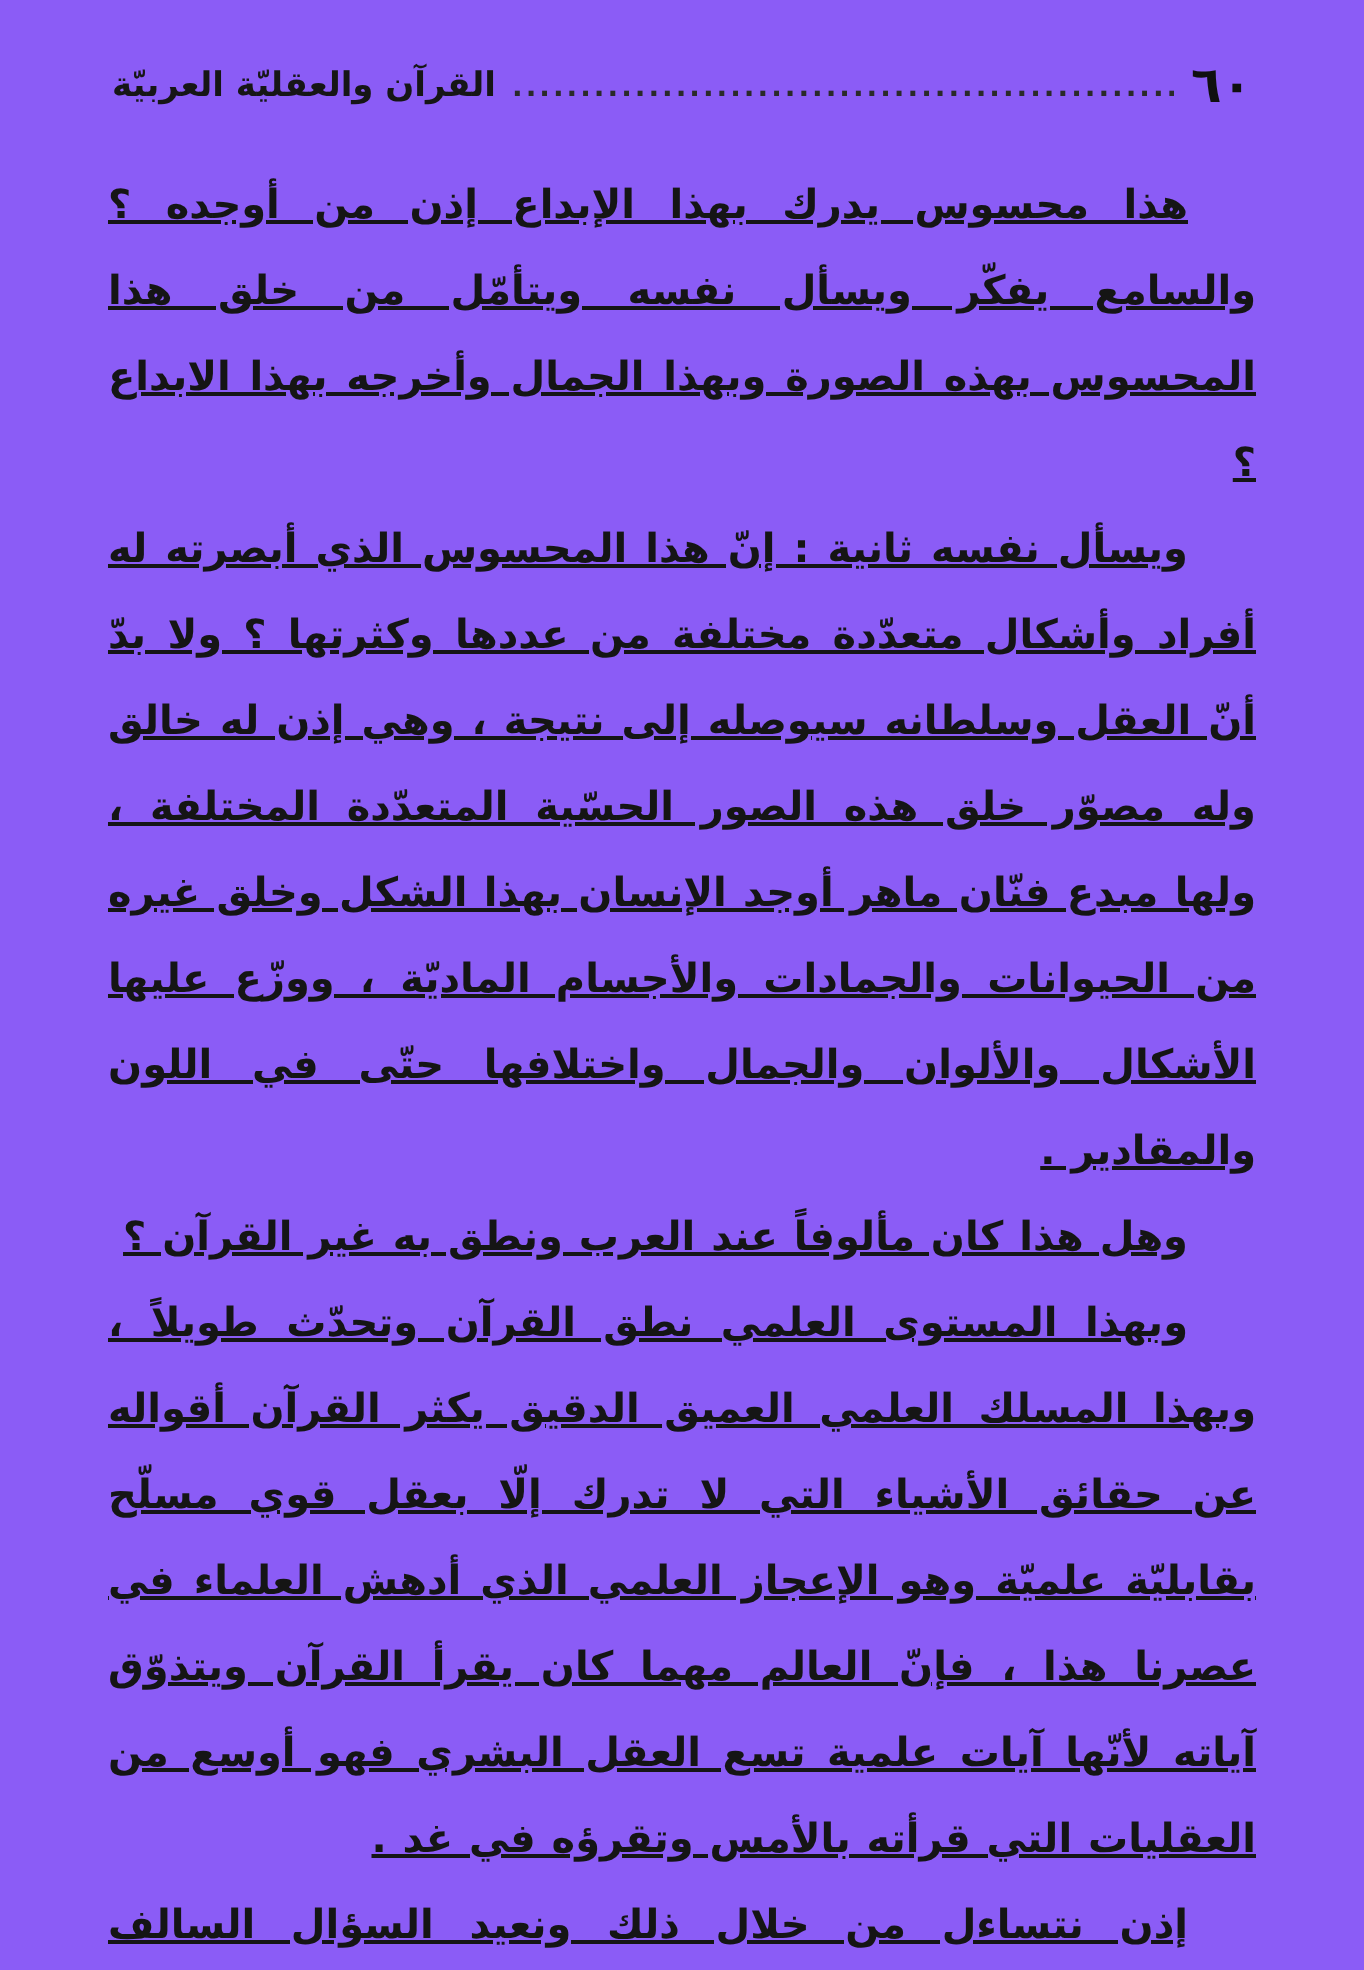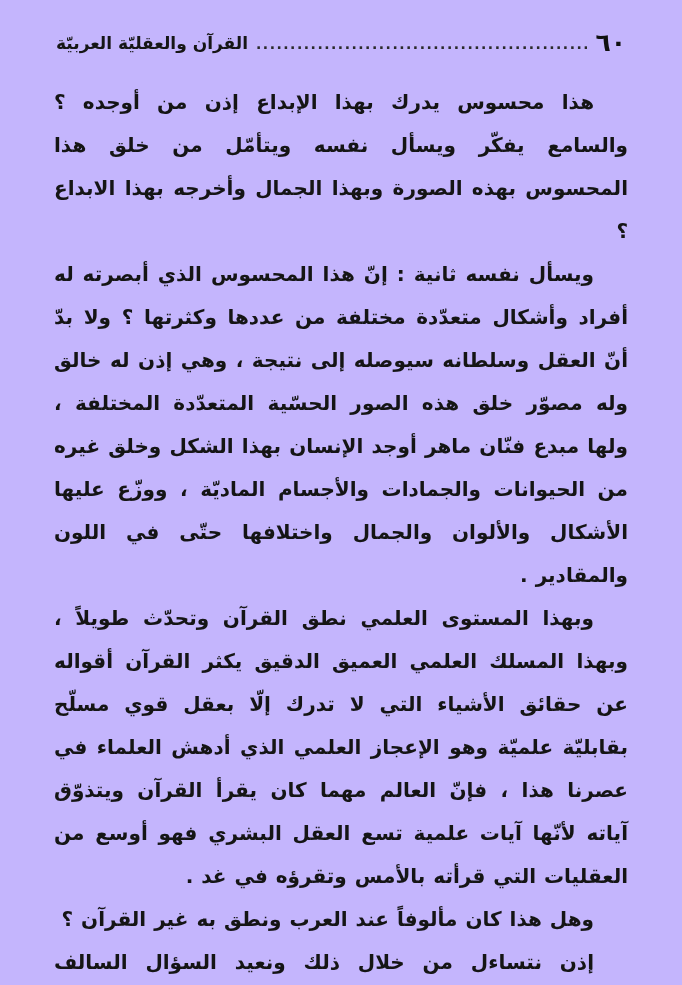--- a/index.html
+++ b/index.html
@@ -5,21 +5,21 @@
   html, body {
     margin: 0;
     padding: 0;
     background: #e9e9e9;
   }
   .page {
     position: relative;
     width: 682px;
     height: 985px;
     margin: 0 auto;
-    background: #c4b5fd;
+    background: #8b5cf6;
     box-sizing: border-box;
     padding: 24px 54px 20px 54px;
     overflow: hidden;
     font-family: "DejaVu Sans", sans-serif;
     color: #141414;
   }
   .running-header {
     display: flex;
     align-items: flex-end;
     gap: 8px;
@@ -57,34 +57,35 @@
     text-align: justify;
     font-size: 20px;
     font-weight: 700;
     line-height: 2.15;
     color: #151515;
   }
   .body-text p {
     margin: 0;
     text-indent: 34px;
     word-spacing: 1px;
+    text-decoration: underline;
   }
 </style>
 </head>
 <body>
 
 <div class="page">
 
   <div class="running-header">
     <span class="title">القرآن والعقليّة العربيّة</span>
     <span class="leader">........................................................................................................................</span>
     <span class="folio">٦٠</span>
   </div>
 
   <div class="body-text">
     <p>هذا محسوس يدرك بهذا الإبداع إذن من أوجده ؟ والسامع يفكّر ويسأل نفسه ويتأمّل من خلق هذا المحسوس بهذه الصورة وبهذا الجمال وأخرجه بهذا الابداع ؟</p>
     <p>ويسأل نفسه ثانية : إنّ هذا المحسوس الذي أبصرته له أفراد وأشكال متعدّدة مختلفة من عددها وكثرتها ؟ ولا بدّ أنّ العقل وسلطانه سيوصله إلى نتيجة ، وهي إذن له خالق وله مصوّر خلق هذه الصور الحسّية المتعدّدة المختلفة ، ولها مبدع فنّان ماهر أوجد الإنسان بهذا الشكل وخلق غيره من الحيوانات والجمادات والأجسام الماديّة ، ووزّع عليها الأشكال والألوان والجمال واختلافها حتّى في اللون والمقادير .</p>
+    <p>وهل هذا كان مألوفاً عند العرب ونطق به غير القرآن ؟</p>
     <p>وبهذا المستوى العلمي نطق القرآن وتحدّث طويلاً ، وبهذا المسلك العلمي العميق الدقيق يكثر القرآن أقواله عن حقائق الأشياء التي لا تدرك إلّا بعقل قوي مسلّح بقابليّة علميّة وهو الإعجاز العلمي الذي أدهش العلماء في عصرنا هذا ، فإنّ العالم مهما كان يقرأ القرآن ويتذوّق آياته لأنّها آيات علمية تسع العقل البشري فهو أوسع من العقليات التي قرأته بالأمس وتقرؤه في غد .</p>
-    <p>وهل هذا كان مألوفاً عند العرب ونطق به غير القرآن ؟</p>
     <p>إذن نتساءل من خلال ذلك ونعيد السؤال السالف المتقدّم : إنّ في القرآن مستويات علميّة رفيعة ، مستوىً عقليّاً واسعاً ، ومناهج فلسفية</p>
   </div>
 
 </div>
 
 </body></html>

